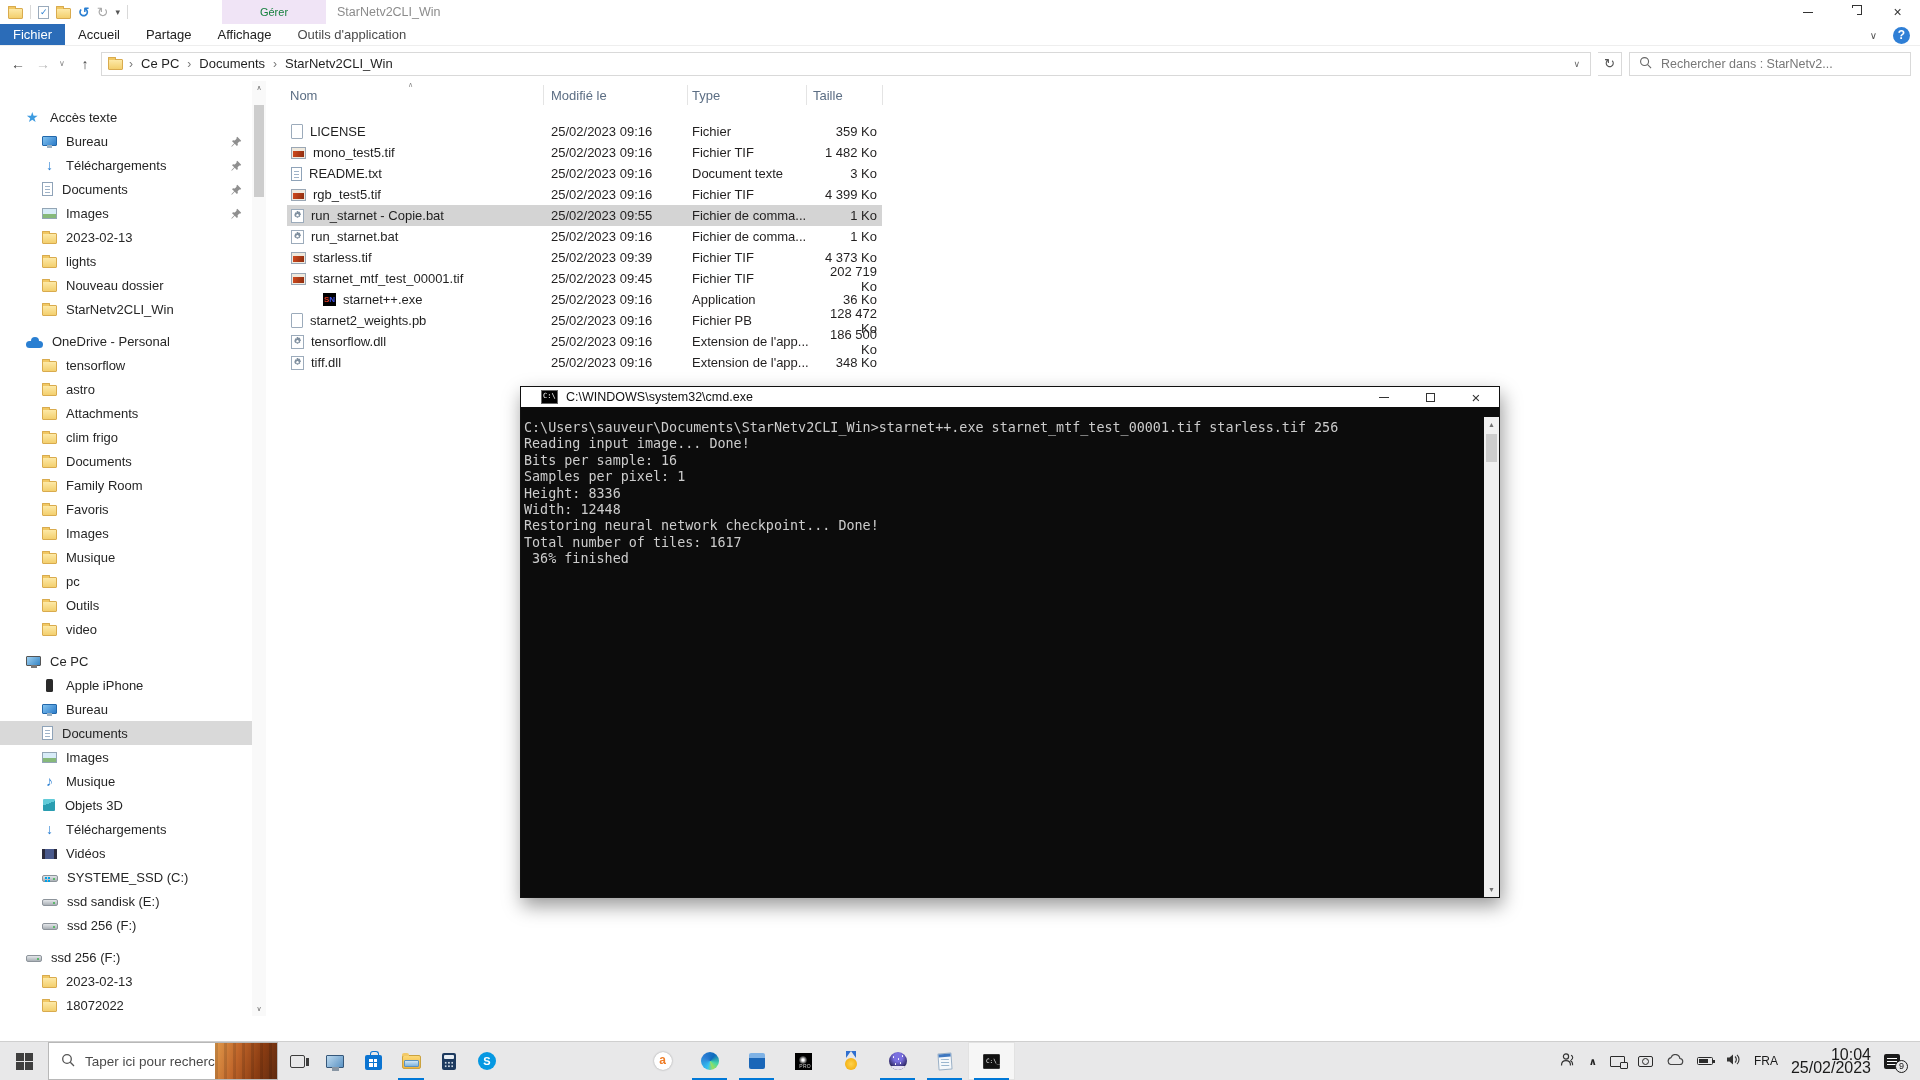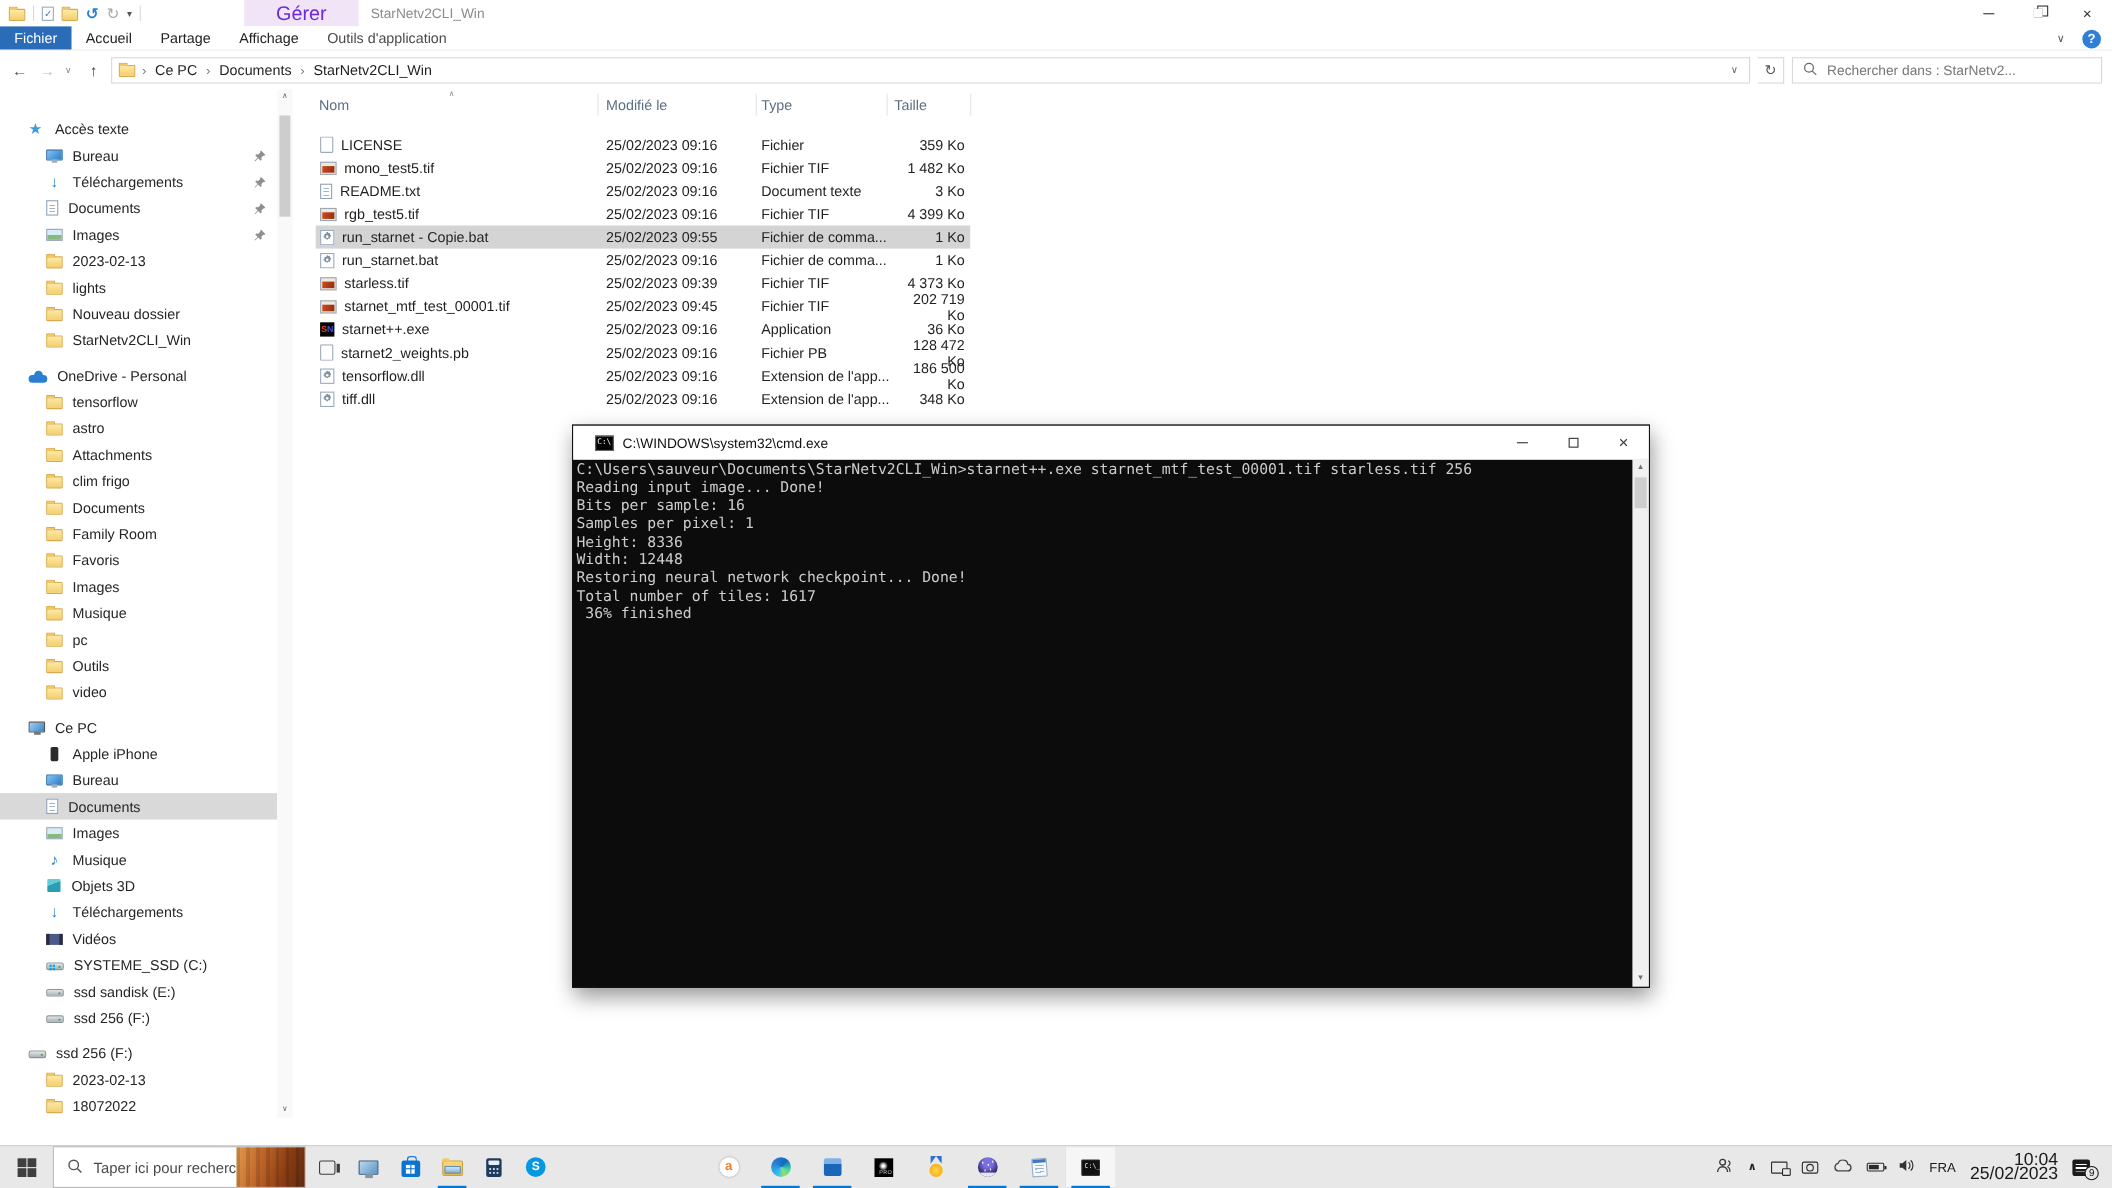--- a/index.html
+++ b/index.html
@@ -10,21 +10,21 @@
   #explorer { position:absolute; left:0; top:0; width:1920px; height:1041px; background:#fff; }
 
   .titlebar { height:24px; position:relative; background:#fff; }
   .qat { position:absolute; left:8px; top:3px; display:flex; align-items:center; gap:7px; height:18px; }
   .qat-sep { width:1px; height:14px; background:#d9d9d9; }
   .qat-undo { color:#2a7fd2; font-weight:bold; font-size:14px; line-height:14px; }
   .qat-redo { color:#aaa; font-size:14px; line-height:14px; }
   .qat-chev { color:#555; font-size:9px; }
   .qat-check { width:11px; height:13px; background:#fff; border:1px solid #9aaabb; position:relative; }
   .qat-check::after { content:"✓"; position:absolute; left:1px; top:0px; font-size:9px; color:#2a7fd2; }
-  .manage-group { position:absolute; left:222px; top:0; width:104px; height:24px; background:#f0e4f6; text-align:center; line-height:24px; font-size:18px; color:#6d28d9; }
+  .manage-group { position:absolute; left:222px; top:0; width:104px; height:24px; background:#f0e4f6; text-align:center; line-height:24px; font-size:11px; color:#15803d; }
   .win-title { position:absolute; left:337px; top:0; line-height:24px; font-size:12.5px; color:#8c8c8c; }
   .win-controls { position:absolute; right:0; top:0; display:flex; height:24px; }
   .win-btn { width:45px; height:24px; display:flex; align-items:center; justify-content:center; color:#333; font-size:14px; }
   .min-glyph { width:10px; height:1px; background:#333; }
   .restore-glyph { width:8px; height:8px; border:1px solid #333; position:relative; background:#fff; }
   .restore-glyph::before { content:""; position:absolute; left:2px; top:-4px; width:8px; height:8px; border:1px solid #333; }
   .restore-glyph::after { content:""; position:absolute; left:-1px; top:-1px; width:8px; height:8px; background:#fff; }
 
   .tabrow { height:22px; position:relative; display:flex; border-bottom:1px solid #eee; background:#fff; }
   .tab { padding:0 13px; line-height:21px; font-size:13px; color:#222; }
@@ -96,26 +96,26 @@
   .ic-music { color:#2a7fd2; font-size:14px; line-height:15px; width:15px; text-align:center; }
   .ic-cube { width:12px; height:12px; background:linear-gradient(160deg,#62cbd8 40%,#2a9db0 40%); border-radius:1px; margin:0 1px; }
   .ic-video { width:15px; height:10px; background:#4a5a8c; border-left:3px solid #2b2b3c; border-right:3px solid #2b2b3c; margin-top:1px; }
   .ic-drive, .ic-drivec { width:16px; height:7px; background:linear-gradient(#e3e6e9,#aab0b6); border:1px solid #8d949b; border-radius:2px; margin-top:3px; }
   .ic-drive::after, .ic-drivec::after { content:""; position:absolute; right:2px; top:2px; width:2px; height:2px; border-radius:50%; background:#39b54a; }
   .ic-drivec::before { content:""; position:absolute; left:2px; top:1px; width:2px; height:2px; background:#00a2e8; box-shadow:3px 0 #00a2e8,0 3px #00a2e8,3px 3px #00a2e8; }
   .ic-file { width:12px; height:15px; background:#fff; border:1px solid #9cabbb; border-radius:1px; }
   .ic-image { width:15px; height:12px; border:1px solid #9aa7b5; background:#efe9dd; }
   .ic-image::after { content:""; position:absolute; left:1px; right:1px; bottom:1px; height:6px; background:linear-gradient(105deg,#d14a1e,#8e2e10); }
   .ic-bat, .ic-dll { width:13px; height:14px; background:#fff; border:1px solid #9cabbb; display:flex; align-items:center; justify-content:center; }
-  .ic-exe { width:13px; height:13px; background:#000; text-align:center; line-height:13px; font-size:8px; font-weight:bold; }
+  .ic-exe { width:13px; height:13px; background:#000; text-align:center; line-height:13px; font-size:8px; font-weight:bold;margin-left:32px; }
   .exe-s { color:#e23b24; } .exe-n { color:#4053e8; }
 
   
   #cmd { position:absolute; left:520px; top:386px; width:980px; height:512px; background:#0c0c0c; border:1px solid #111; box-shadow:2px 8px 18px rgba(0,0,0,.4); z-index:5; }
-  .cmd-tb { height:31px; background:#fff; display:flex; align-items:center; padding-left:20px; gap:8px; font-size:12.5px; color:#111; }
+  .cmd-tb { height:20px; background:#fff; display:flex; align-items:center; padding-left:20px; gap:8px; font-size:12.5px; color:#111; }
   .cmd-ic { width:17px; height:14px; background:#000; border:1px solid #666; position:relative; flex:none; }
   .cmd-ic::before { content:"C:\\"; position:absolute; left:1px; top:1px; color:#fff; font-size:7px; font-family:"DejaVu Sans Mono",monospace; line-height:8px; }
   .cmd-btns { margin-left:auto; display:flex; }
   .cmd-btn { width:46px; height:30px; display:flex; align-items:center; justify-content:center; color:#333; font-size:15px; }
   .max-glyph { width:9px; height:9px; border:1px solid #333; }
   #console { position:absolute; left:0; top:30px; right:15px; bottom:0; font-family:"DejaVu Sans Mono","Liberation Mono",monospace; font-size:13.4px; line-height:16.4px; color:#cccccc; padding:3px 0 0 3px; white-space:pre; overflow:hidden; }
   .cmd-scroll { position:absolute; top:30px; right:0; width:15px; bottom:0; background:#f0f0f0; }
   .cs-arrow { position:absolute; left:0; width:15px; height:15px; text-align:center; font-size:7px; color:#707070; line-height:15px; }
   .cs-thumb { position:absolute; left:2px; width:11px; top:17px; height:28px; background:#cdcdcd; }
 

